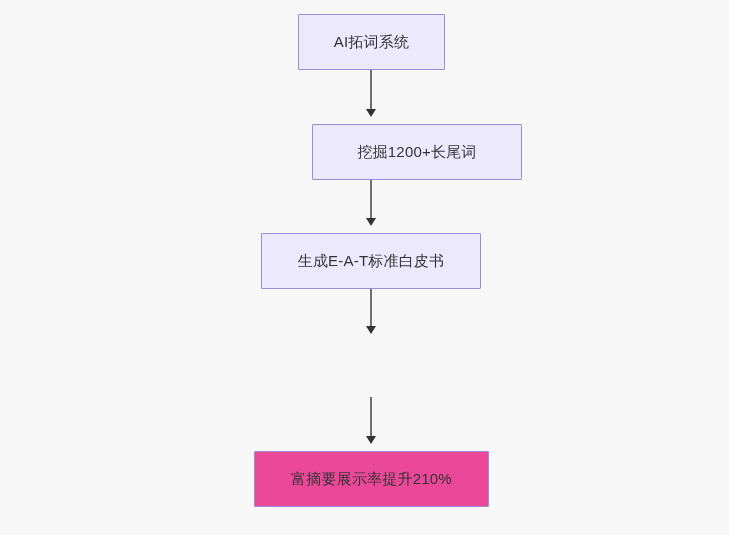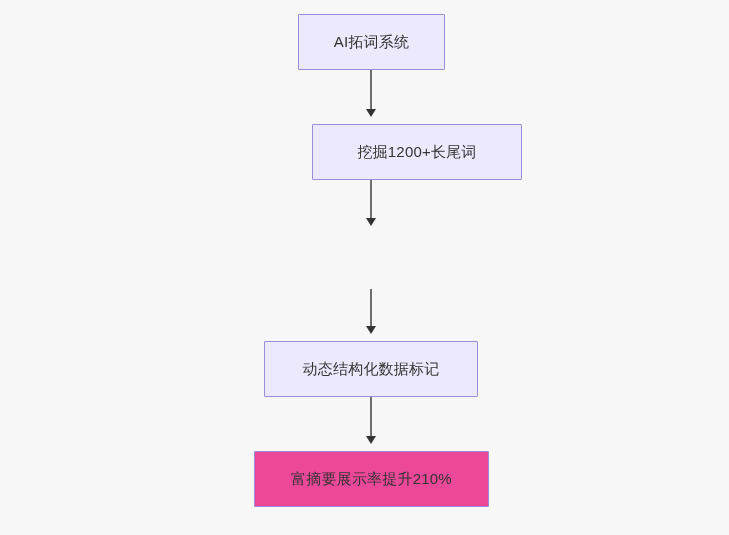--- a/index.html
+++ b/index.html
@@ -71,22 +71,22 @@
   <div class="arrowhead" style="left: 365.5px; top: 436px; border-top-color: rgb(51, 51, 51);"></div>
 
   <div class="node" style="left: 298px; top: 14px; width: 147px; height: 56px; background: rgb(236, 233, 252); border-color: rgb(157, 139, 216); color: rgb(51, 51, 51);">
     <span class="node-label">AI拓词系统</span>
   </div>
 
   <div class="node" style="left: 276px; top: 124px; width: 210px; height: 56px; background: rgb(236, 233, 252); border-color: rgb(157, 139, 216); color: rgb(51, 51, 51); margin-left: 36px;">
     <span class="node-label">挖掘1200+长尾词</span>
   </div>
 
+  <div class="node" style="left: 261px; top: 233px; width: 220px; height: 56px; background: rgb(236, 233, 252); border-color: rgb(157, 139, 216); color: rgb(51, 51, 51);">
+    <span class="node-label">生成E-A-T标准白皮书</span>
+  </div>
 
-  <div class="node" style="left: 264px; top: 341px; width: 214px; height: 56px; background: rgb(236, 233, 252); border-color: rgb(157, 139, 216); color: rgb(51, 51, 51);">
-    <span class="node-label">动态结构化数据标记</span>
-  </div>
 
   <div class="node" style="left: 254px; top: 451px; width: 235px; height: 56px; background: #ec4899; border-color: rgb(157, 139, 216); color: rgb(51, 51, 51);">
     <span class="node-label">富摘要展示率提升210%</span>
   </div>
 
 </div>
 
 </body></html>

